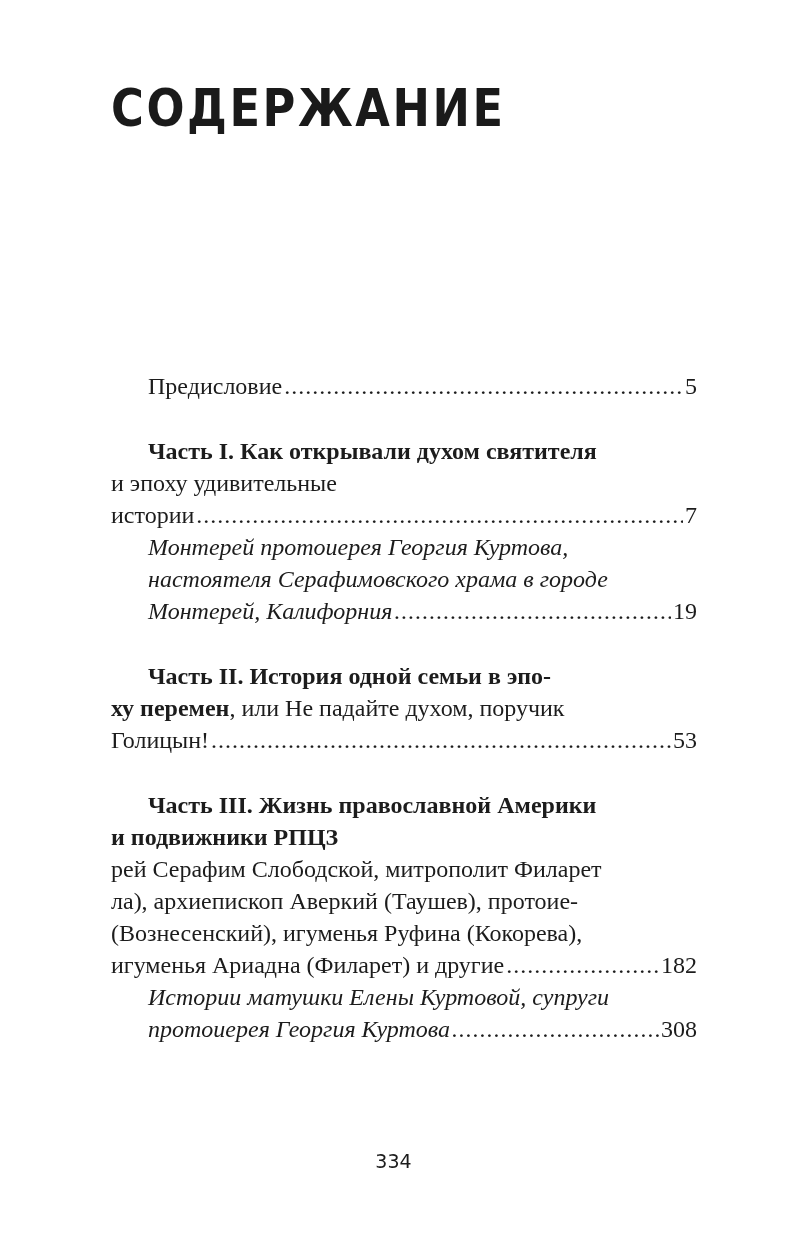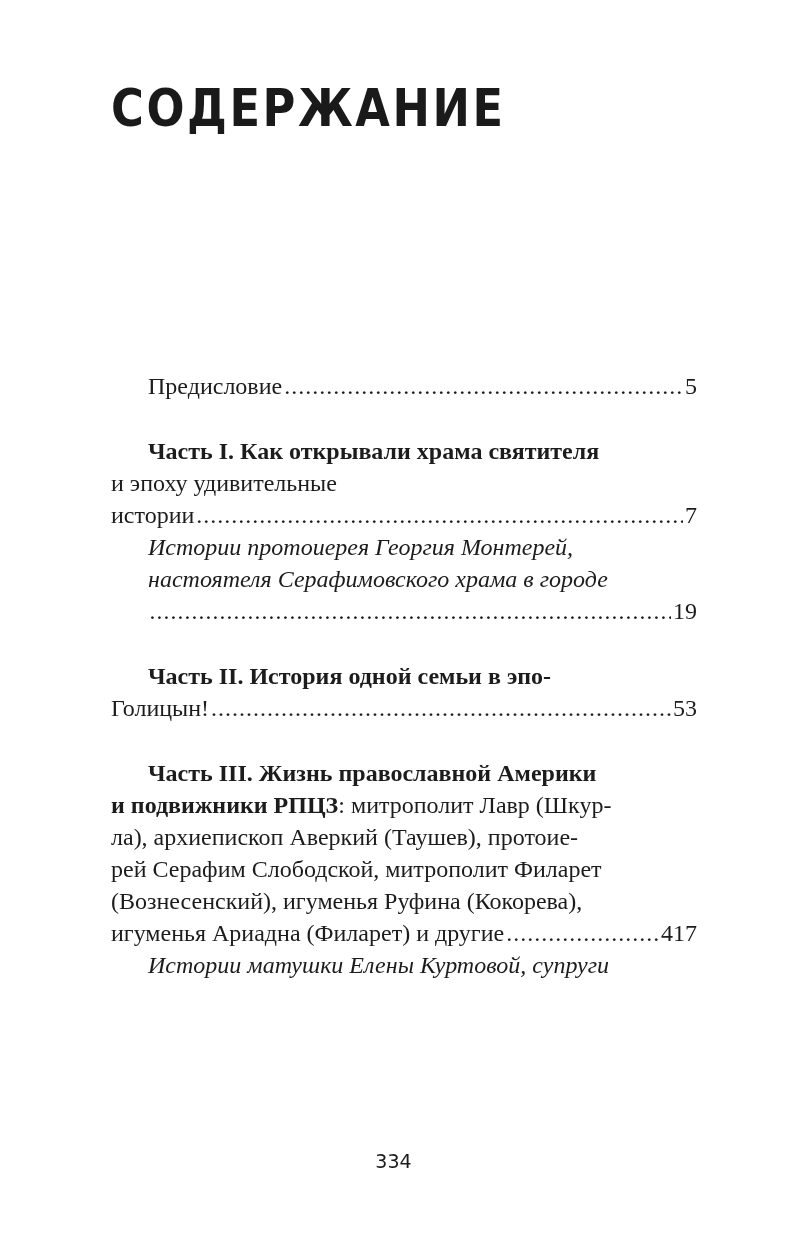--- a/index.html
+++ b/index.html
@@ -35,78 +35,87 @@
   <div class="line indent">
     <span class="txt">Предисловие</span>
     <span class="dots"></span>
     <span class="pg">5</span>
   </div>
 
   <div class="gap"></div>
 
   <div>
     <div class="line indent">
-        <span class="b">Часть I. Как открывали храма святителя</span>
+        <span class="b">Часть I. Как открывали духом святителя</span>
       </div>
     <div class="line">
         <span> и эпоху удивительные</span>
       </div>
     <div class="line">
       <span class="txt">истории</span>
       <span class="dots"></span>
       <span class="pg">7</span>
     </div>
     <div class="line sub">
-        <span>Истории протоиерея Георгия Монтерей,</span>
+        <span>Монтерей протоиерея Георгия Куртова,</span>
       </div>
     <div class="line sub">
         <span>настоятеля Серафимовского храма в городе</span>
       </div>
     <div class="line sub">
+      <span class="txt">Монтерей, Калифорния</span>
       <span class="dots"></span>
       <span class="pg" style="font-style:normal">19</span>
     </div>
   </div>
 
   <div class="gap"></div>
 
   <div>
     <div class="line indent">
         <span class="b">Часть II. История одной семьи в эпо-</span>
+      </div>
+    <div class="line">
+        <span class="b">ху перемен</span>
+        <span>, или Не падайте духом, поручик</span>
       </div>
     <div class="line">
       <span class="txt">Голицын!</span>
       <span class="dots"></span>
       <span class="pg">53</span>
     </div>
   </div>
 
   <div class="gap"></div>
 
   <div>
     <div class="line indent">
         <span class="b">Часть III. Жизнь православной Америки</span>
       </div>
     <div class="line">
         <span class="b">и подвижники РПЦЗ</span>
-        <span>: митрополит Лавр (Шкур-</span>
+      </div>
+    <div class="line">
+        <span>рей Серафим Слободской, митрополит Филарет</span>
       </div>
     <div class="line">
         <span>ла), архиепископ Аверкий (Таушев), протоие-</span>
-      </div>
-    <div class="line">
-        <span>рей Серафим Слободской, митрополит Филарет</span>
       </div>
     <div class="line">
         <span>(Вознесенский), игуменья Руфина (Кокорева),</span>
       </div>
     <div class="line">
       <span class="txt">игуменья Ариадна (Филарет) и другие</span>
       <span class="dots"></span>
-      <span class="pg">417</span>
+      <span class="pg">182</span>
     </div>
     <div class="line sub">
         <span>Истории матушки Елены Куртовой, супруги</span>
       </div>
+    <div class="line sub">
+      <span class="txt">протоиерея Георгия Куртова</span>
+      <span class="dots"></span>
+      <span class="pg" style="font-style:normal">308</span>
+    </div>
   </div>
 </div>
 
 <div class="folio">334</div>
 
 </body></html>

